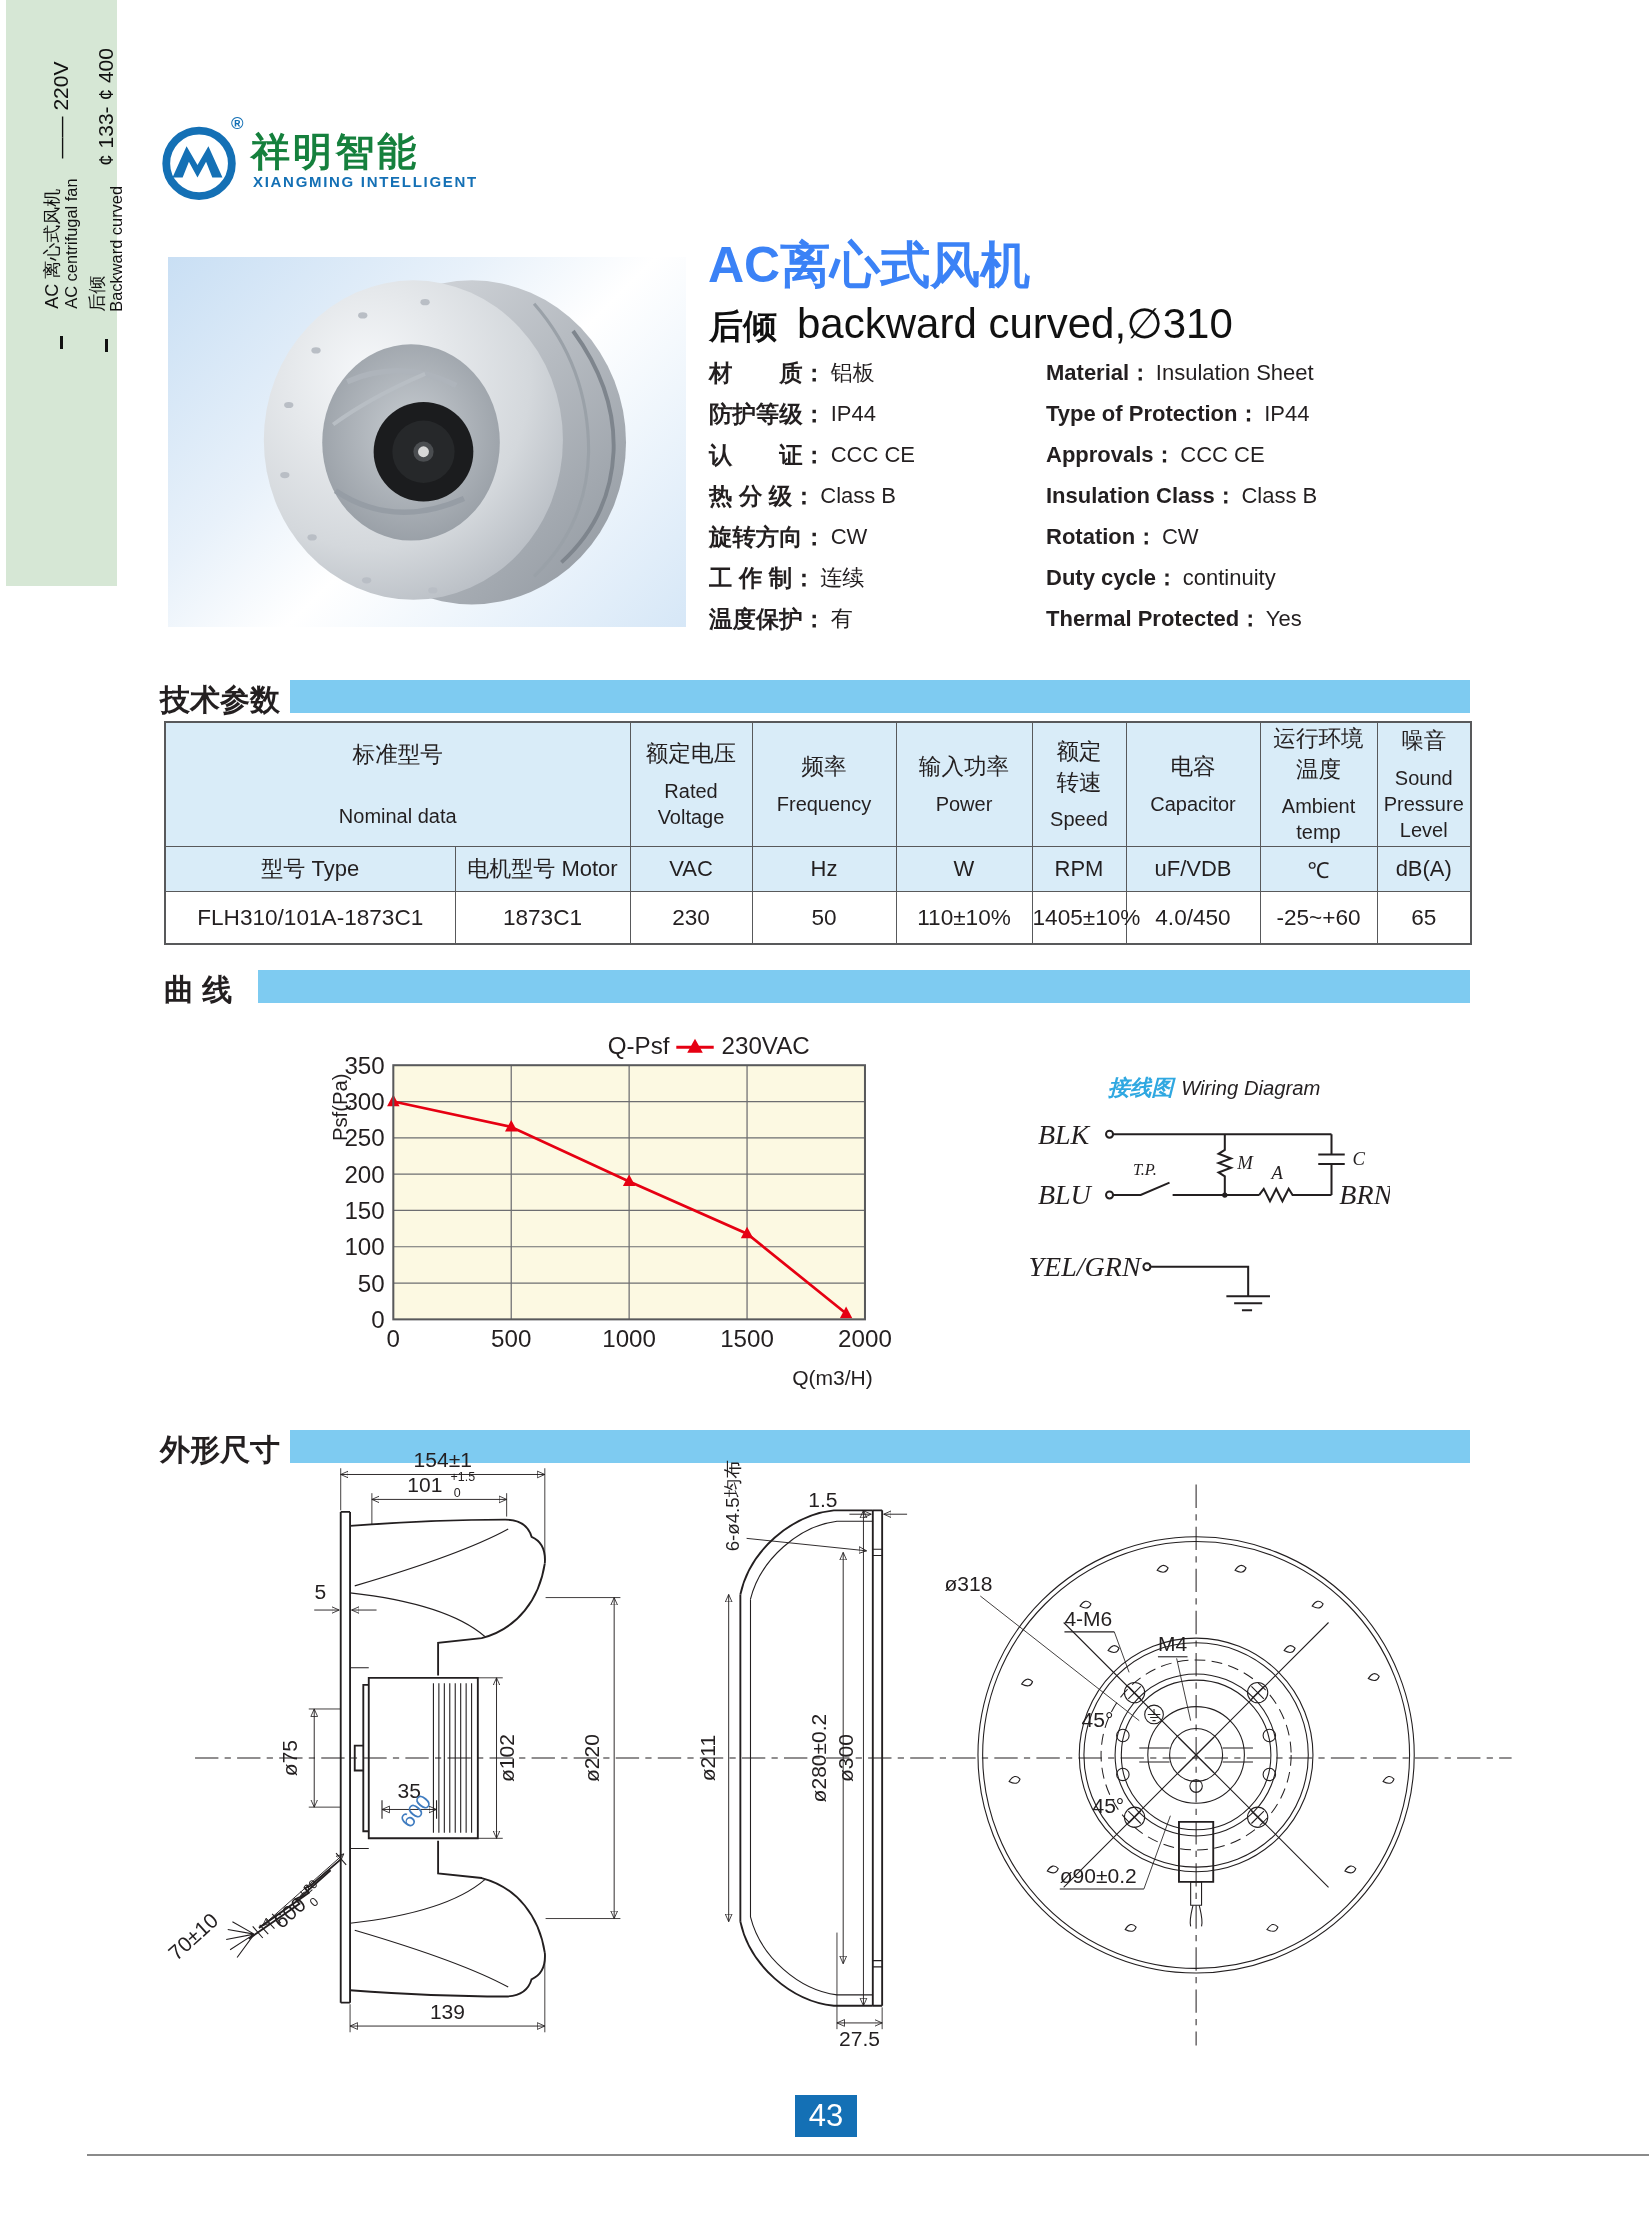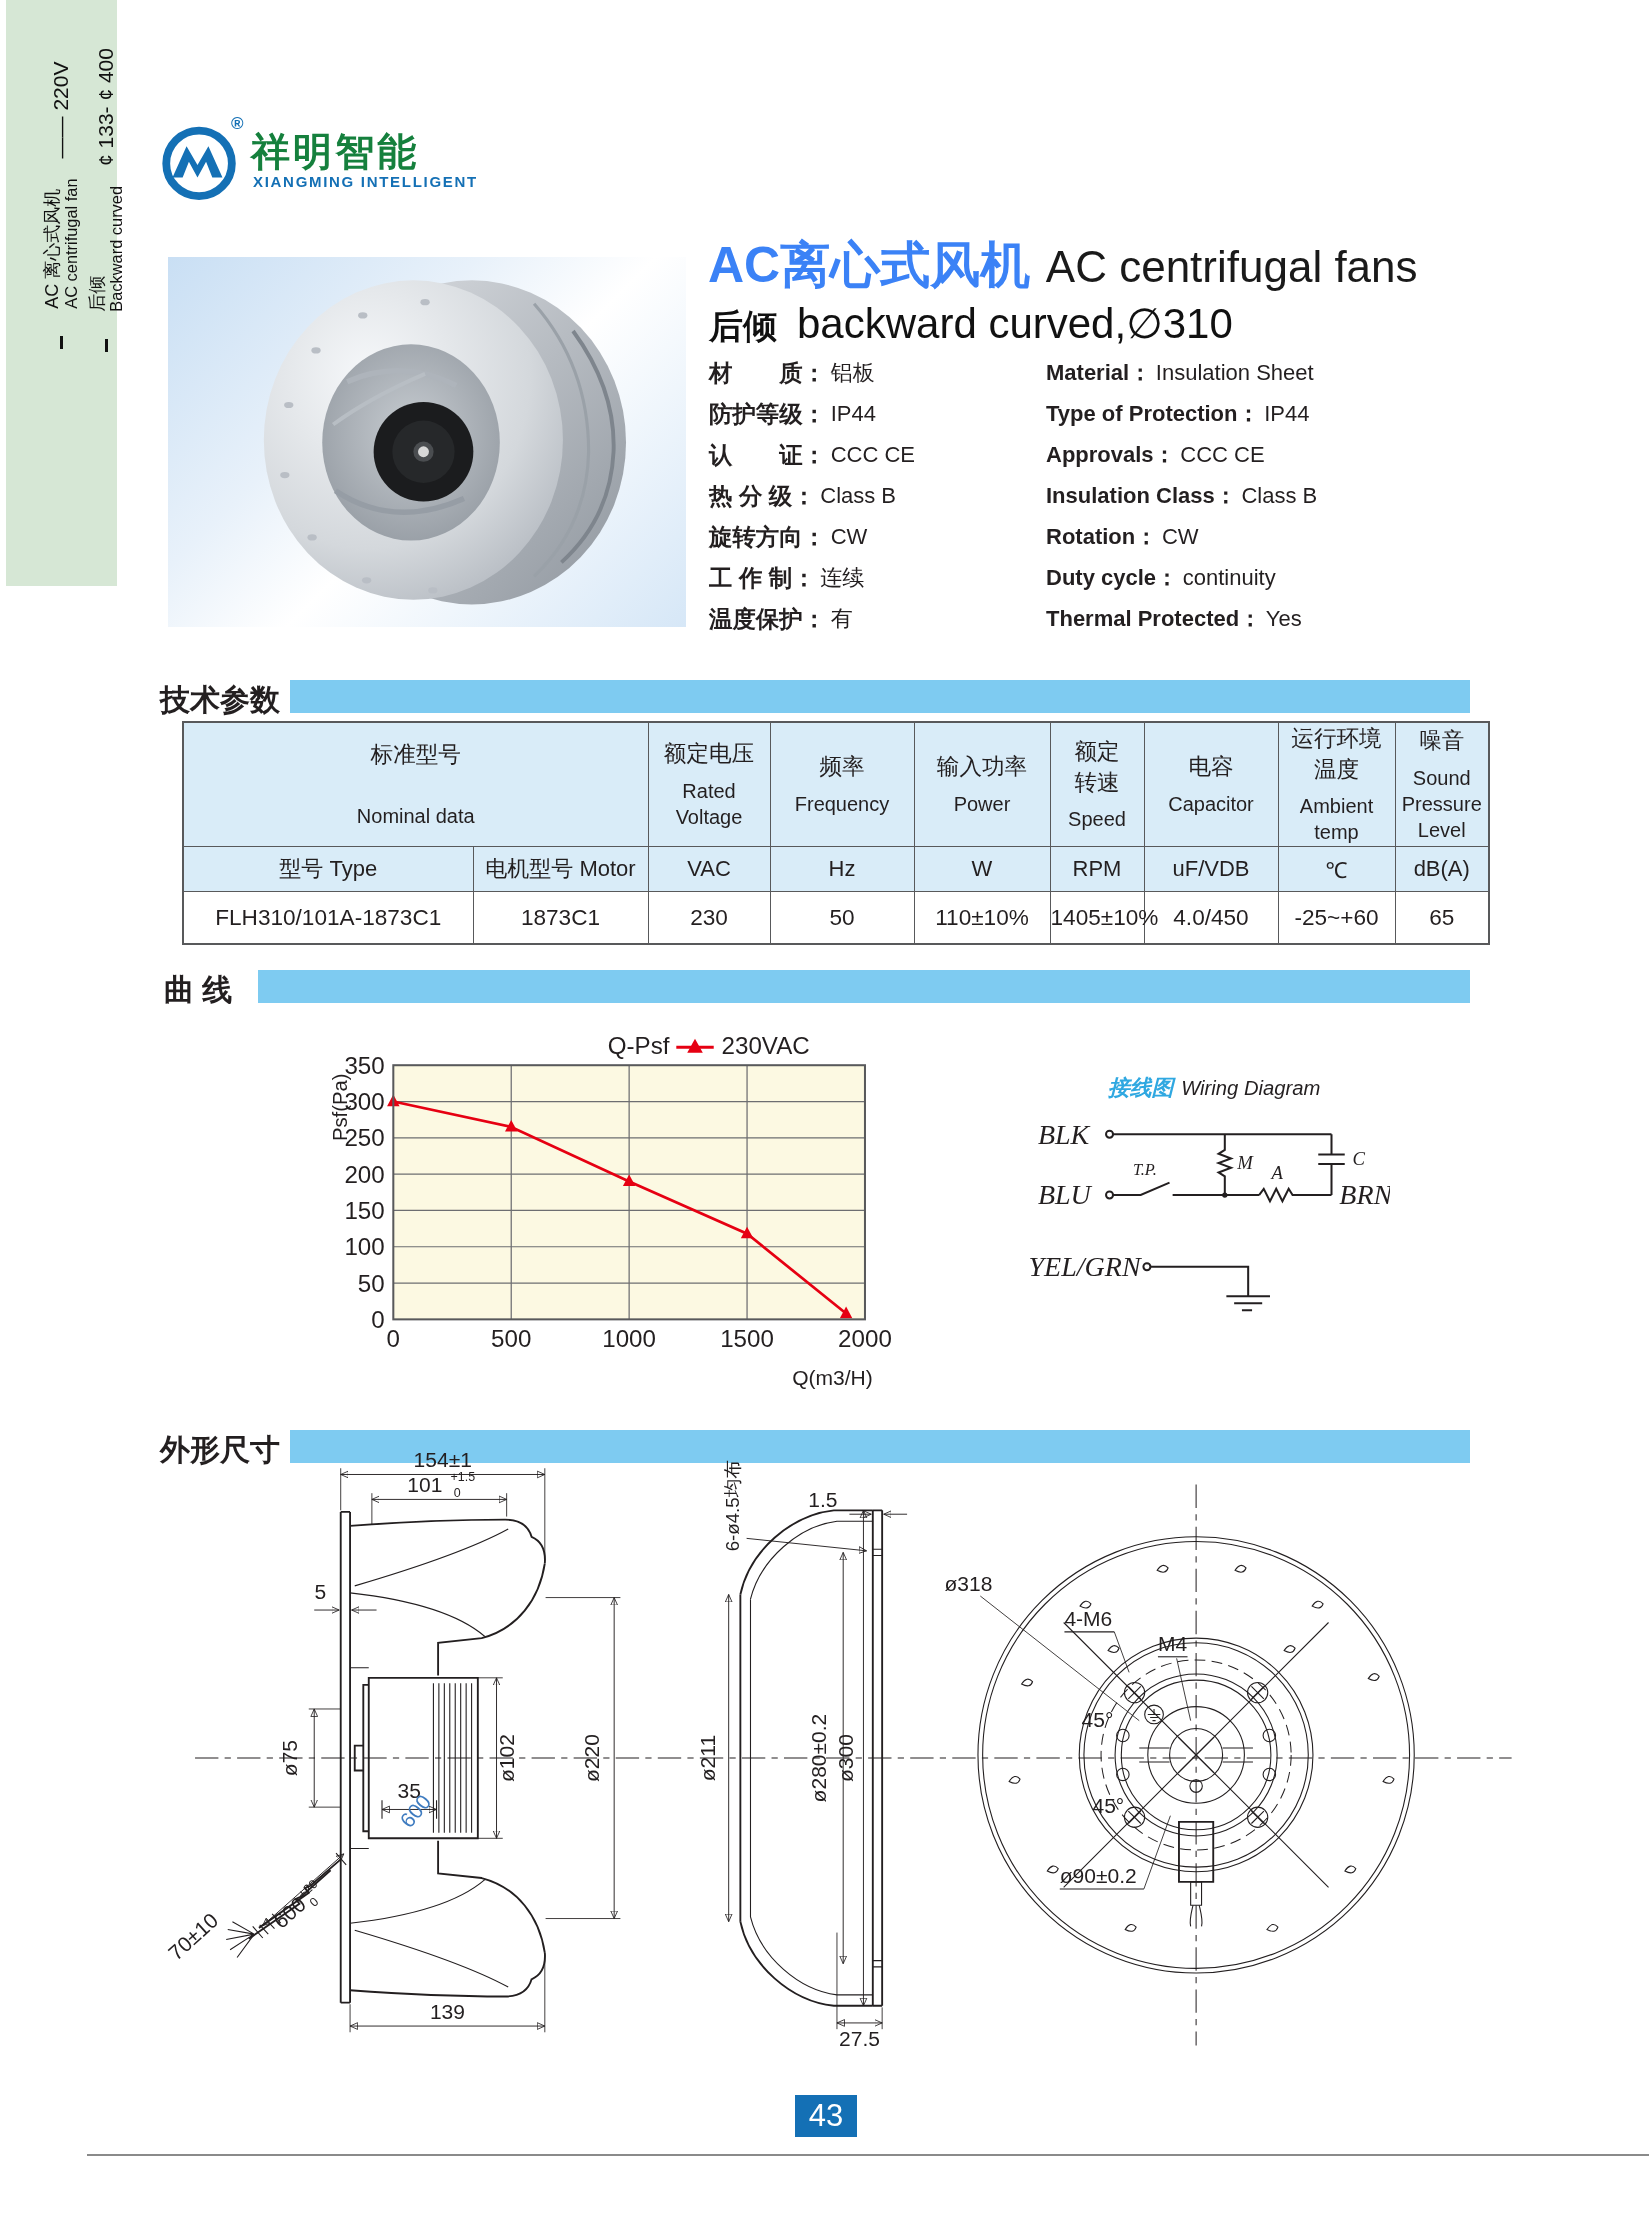--- a/index.html
+++ b/index.html
@@ -43,21 +43,21 @@
   .sc{font-weight:bold;font-size:22px;}
 
   
   .sec-title{font-size:30px;font-weight:bold;color:#231f20;}
   .sec-bar{background:#7ecbf1;height:33px;}
 
   
   #spec-table{left:164px;top:721px;}
   table.tech{border-collapse:collapse;table-layout:fixed;width:1306px;}
   table.tech td{border:1.2px solid #58595b;text-align:center;vertical-align:middle;padding:0;}
-  table.tech{border:2.3px solid #58595b;margin-left:18px;}
+  table.tech{border:2.3px solid #58595b;}
   .hrow td{background:#d9ecf8;}
   .th-cn{font-size:22.6px;white-space:pre-line;line-height:1.35;}
   .th-en{font-size:20px;white-space:pre-line;line-height:1.3;margin-top:7.8px;}
   .nominal-cell .th-en{margin-top:33px;}
   td.h1{height:123px;}
   td.h2{height:44px;font-size:22px;}
   td.h3{height:51px;font-size:22.6px;background:#fff;}
 
   
   #chart-wrap{left:327px;top:1020px;}
@@ -159,21 +159,20 @@
       <ellipse cx="155" cy="190" rx="6" ry="4" fill="#b9bec5"></ellipse>
       <ellipse cx="150" cy="280" rx="6" ry="4" fill="#b9bec5"></ellipse>
       <ellipse cx="185" cy="360" rx="6" ry="4" fill="#b9bec5"></ellipse>
       <ellipse cx="255" cy="415" rx="6" ry="4" fill="#b9bec5"></ellipse>
       <ellipse cx="340" cy="428" rx="6" ry="4" fill="#b9bec5"></ellipse>
     </svg>
   </div>
 
   <div id="title-line1" class="abs">
     <span class="t1cn">AC离心式风机</span>
-    <span class="t1en">AC centrifugal fans</span>
   </div>
   <div id="title-line2" class="abs">
     <span class="t2cn">后倾</span>
     <span class="t2en">backward curved,∅310</span>
   </div>
 
   <div id="specs-cn" class="abs">
     <div class="spec-row">
         <span class="sl">材　　质</span>
         <span class="sl">：</span>

